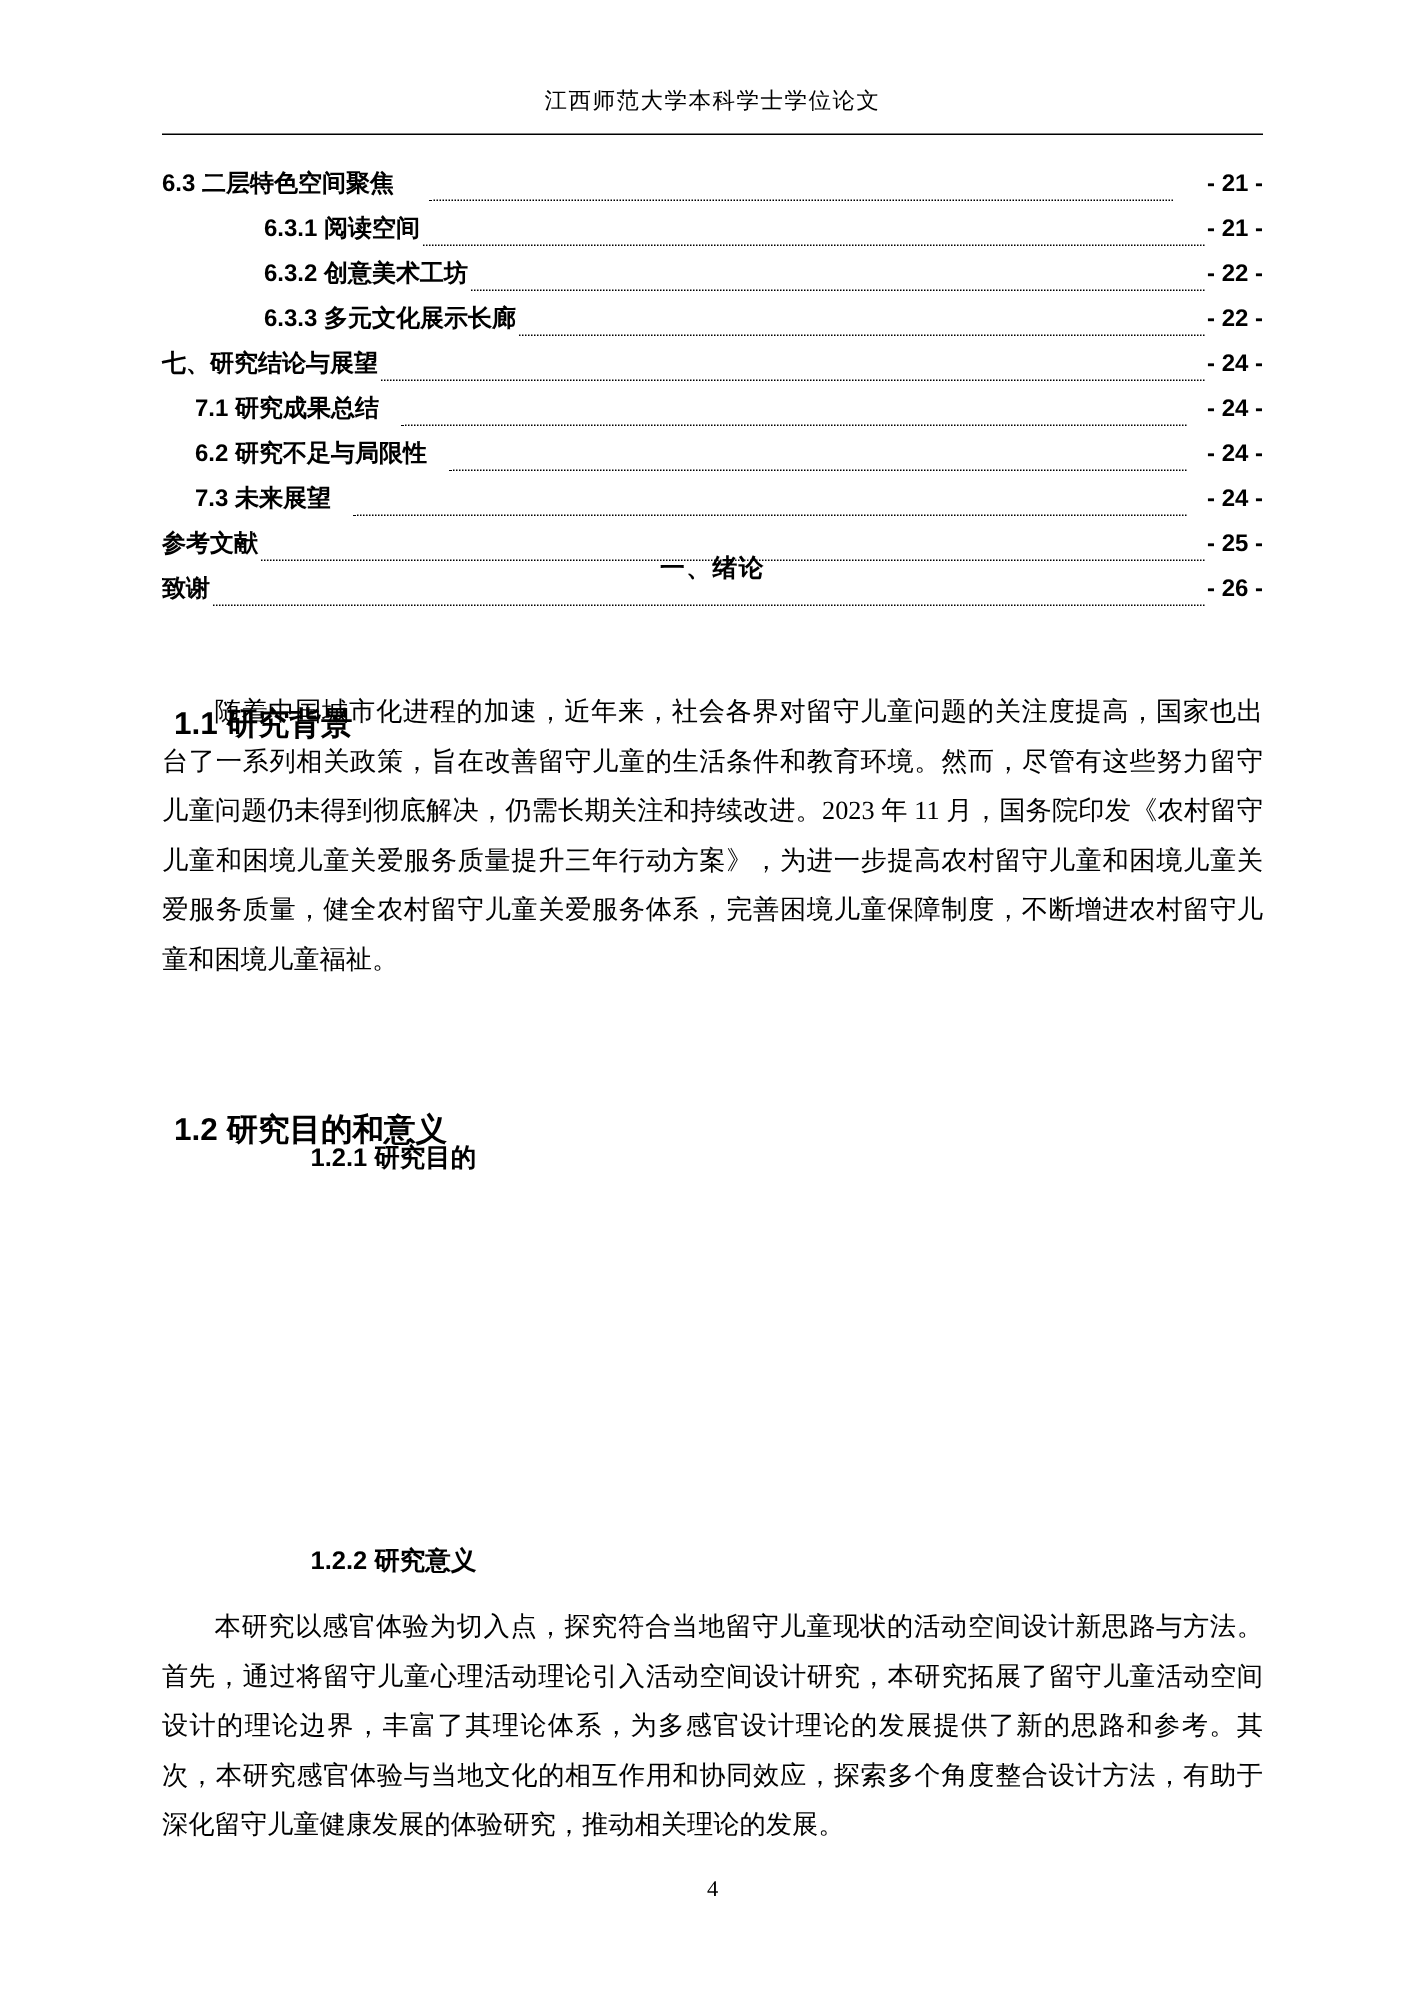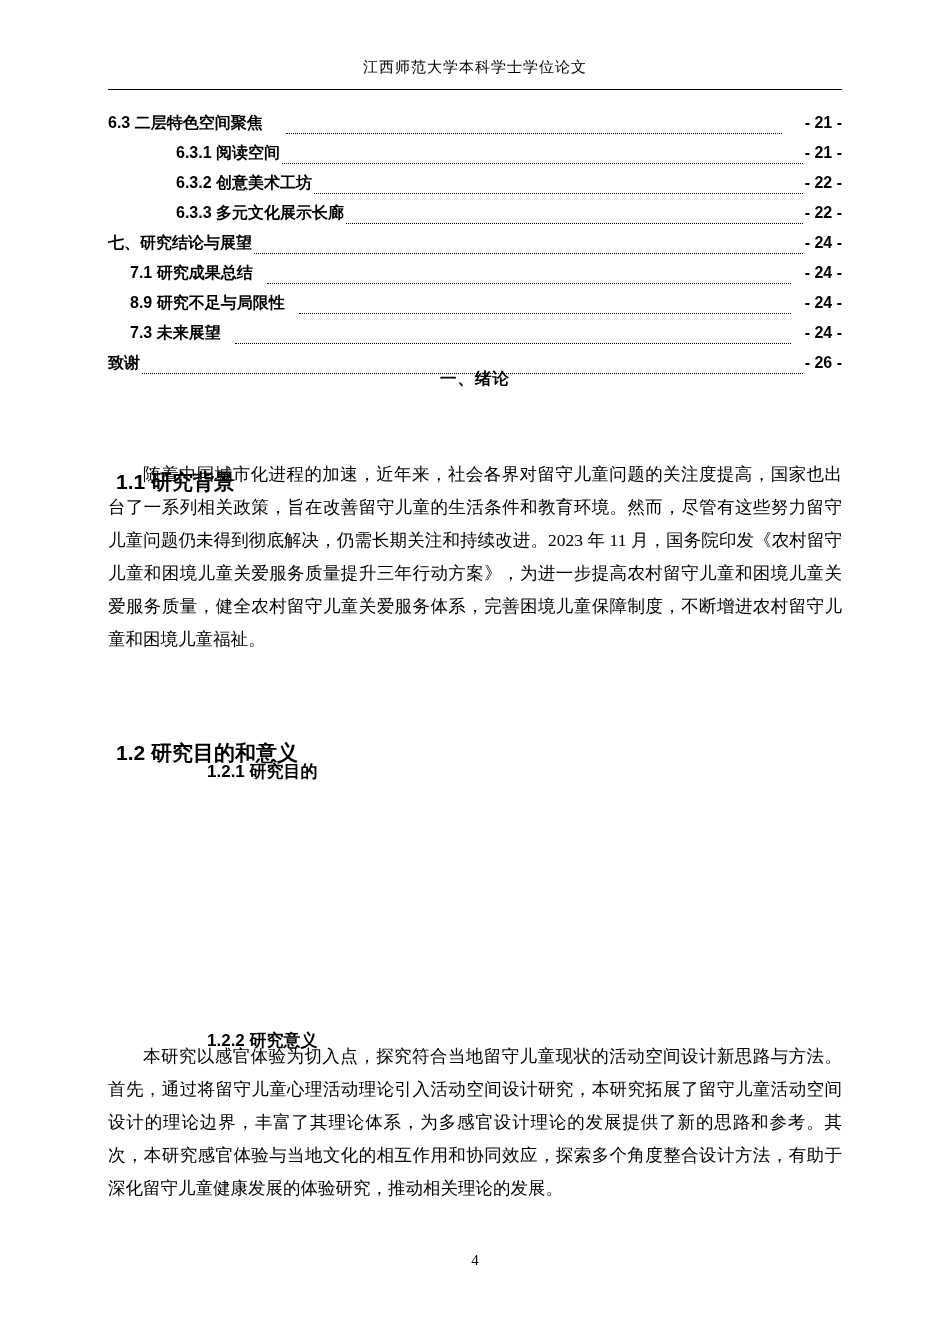--- a/index.html
+++ b/index.html
@@ -173,48 +173,53 @@
         <span class="page-no">- 24 -</span>
       </div>
 
       <div class="toc-row lvl2">
         <span class="label">7.1 研究成果总结</span>
         <span class="dots"></span>
         <span class="page-no">- 24 -</span>
       </div>
 
       <div class="toc-row lvl2">
-        <span class="label">8.9 研究不足与局限性</span>
+        <span class="label">6.2 研究不足与局限性</span>
         <span class="dots"></span>
         <span class="page-no">- 24 -</span>
       </div>
 
       <div class="toc-row lvl2">
         <span class="label">7.3 未来展望</span>
         <span class="dots"></span>
         <span class="page-no">- 24 -</span>
       </div>
 
+      <div class="toc-row">
+        <span class="label">参考文献</span>
+        <span class="dots"></span>
+        <span class="page-no">- 25 -</span>
+      </div>
 
       <div class="toc-row">
         <span class="label">致谢</span>
         <span class="dots"></span>
         <span class="page-no">- 26 -</span>
       </div>
 
     </div>
 
     <div class="chapter-title">一、绪论</div>
 
     <div class="h2" style="top:432px;">1.1 研究背景</div>
     <div class="para" style="top:458px;">随着中国城市化进程的加速，近年来，社会各界对留守儿童问题的关注度提高，国家也出台了一系列相关政策，旨在改善留守儿童的生活条件和教育环境。然而，尽管有这些努力留守儿童问题仍未得到彻底解决，仍需长期关注和持续改进。2023 年 11 月，国务院印发《农村留守儿童和困境儿童关爱服务质量提升三年行动方案》，为进一步提高农村留守儿童和困境儿童关爱服务质量，健全农村留守儿童关爱服务体系，完善困境儿童保障制度，不断增进农村留守儿童和困境儿童福祉。</div>
 
     <div class="h2" style="top:703px;">1.2 研究目的和意义</div>
 
     <div class="h3" style="top:760px;">1.2.1 研究目的</div>
 
     <div class="h3" style="top:1029px;">1.2.2 研究意义</div>
-    <div class="para" style="top:1040px;">本研究以感官体验为切入点，探究符合当地留守儿童现状的活动空间设计新思路与方法。首先，通过将留守儿童心理活动理论引入活动空间设计研究，本研究拓展了留守儿童活动空间设计的理论边界，丰富了其理论体系，为多感官设计理论的发展提供了新的思路和参考。其次，本研究感官体验与当地文化的相互作用和协同效应，探索多个角度整合设计方法，有助于深化留守儿童健康发展的体验研究，推动相关理论的发展。</div>
+    <div class="para" style="top:1068px;">本研究以感官体验为切入点，探究符合当地留守儿童现状的活动空间设计新思路与方法。首先，通过将留守儿童心理活动理论引入活动空间设计研究，本研究拓展了留守儿童活动空间设计的理论边界，丰富了其理论体系，为多感官设计理论的发展提供了新的思路和参考。其次，本研究感官体验与当地文化的相互作用和协同效应，探索多个角度整合设计方法，有助于深化留守儿童健康发展的体验研究，推动相关理论的发展。</div>
 
     <div class="footer">4</div>
 
   </div>
 </div>
 
 </body></html>

